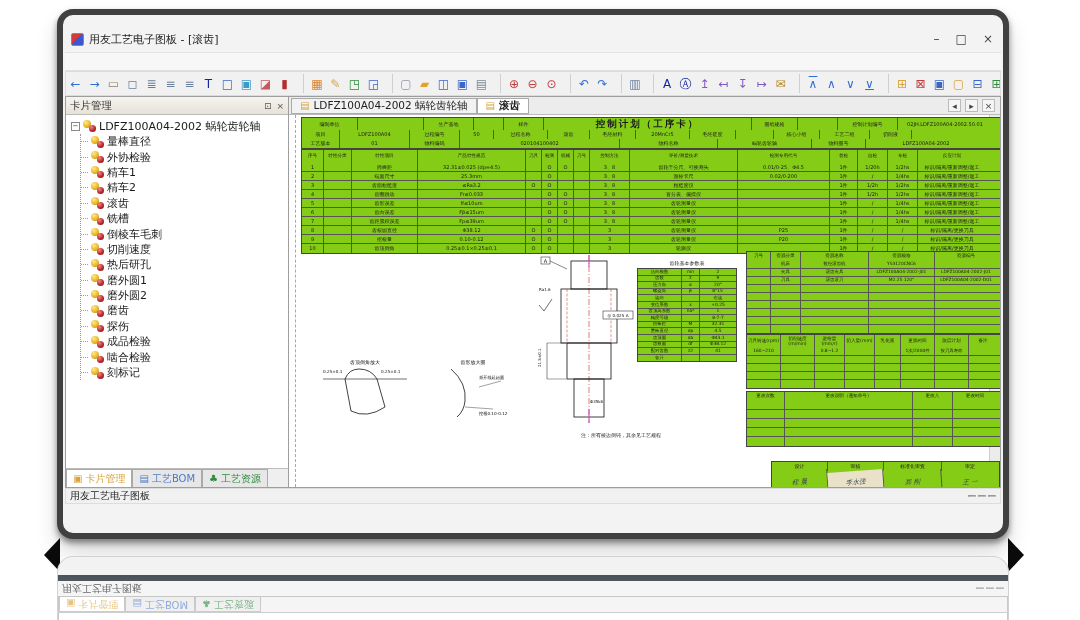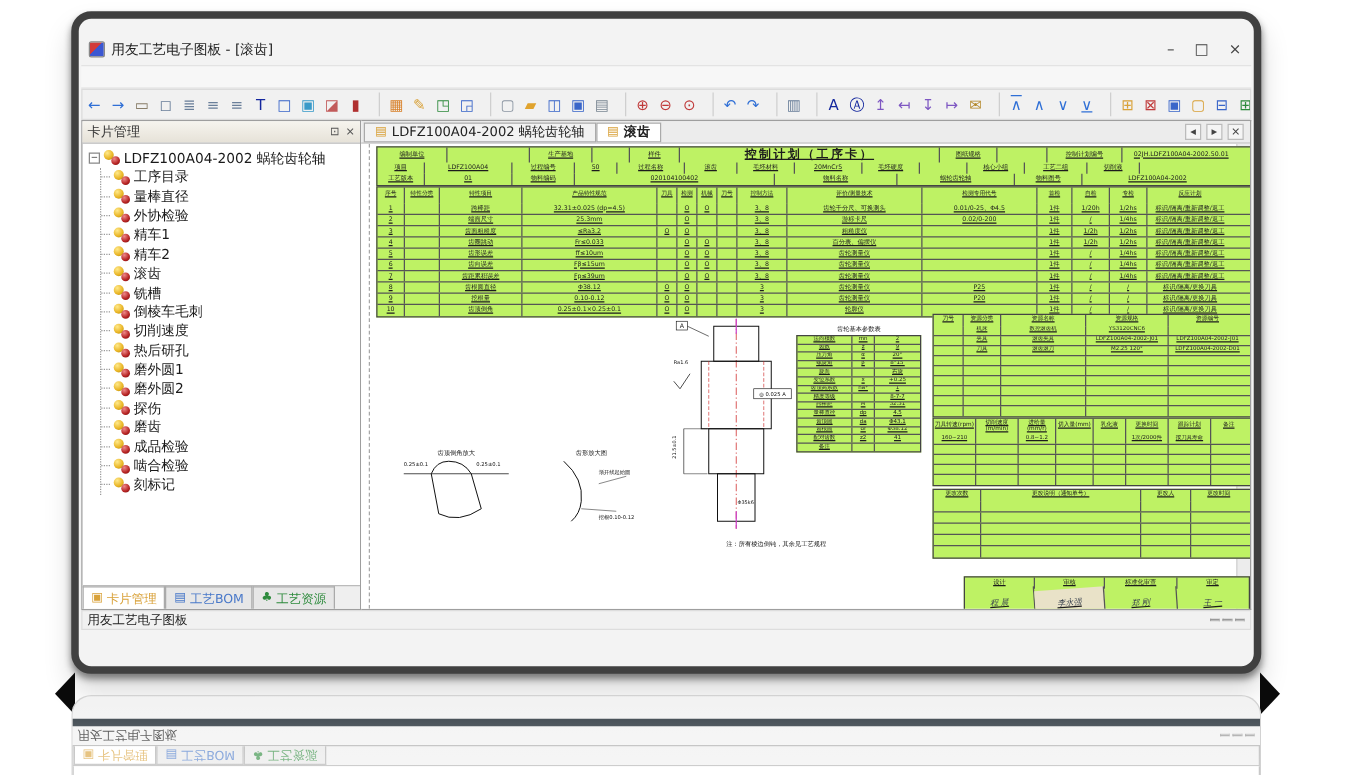--- a/index.html
+++ b/index.html
@@ -77,21 +77,21 @@
   .docnav span { border:1px solid #bbb; background:#f5f5f5; width:13px; height:13px;
     display:flex; align-items:center; justify-content:center; }
 
   .canvas { flex:1; position:relative; background:#fff; overflow:hidden; }
   .mline { position:absolute; top:0; bottom:0; border-left:1px dashed #a8a8a8; }
   .vscroll { position:absolute; right:0; top:0; bottom:0; width:11px; background:#ececec; border-left:1px solid #cfcfcf; }
   .vthumb { margin:2px 1px; height:120px; background:#d6d6d6; border:1px solid #b9b9b9; }
 
   
   .sheet { position:absolute; left:12px; top:2px; width:702px; height:378px; font-size:5px; color:#1c1c1c; }
-  .grid { position:absolute; border:1px solid #444; background:#bef264;text-decoration:underline; }
+  .grid { position:absolute; border:1px solid #444; background:#84cc16; }
   .gr { display:flex; border-bottom:1px solid #555; height:9px; }
   .gr:last-child { border-bottom:none; }
   .td { border-right:1px solid #555; display:flex; align-items:center; justify-content:center;
     overflow:hidden; white-space:nowrap; line-height:1; height:100%; flex:0 0 auto; }
   .td:last-child { border-right:none; }
   .td.big { font-size:9.5px; font-weight:600; letter-spacing:2px; }
   .gr.tall { height:12px; }
   .gr.head .td { white-space:normal; text-align:center; font-size:4.6px; }
   .gr.h2 { height:13px; }
   .sig { font-style:italic; color:#39424f; font-size:6.5px; transform:rotate(-4deg); }
@@ -303,27 +303,20 @@
         <div class="tree-root">
           <span class="expander">−</span>
           <span class="node-icon">
               <i class="by"></i>
               <i class="br"></i>
             </span>
           <span>LDFZ100A04-2002 蜗轮齿轮轴</span>
         </div>
         <div class="tree-children">
 
-        <div class="tree-item">
-              <span class="node-icon">
-                <i class="by"></i>
-                <i class="br"></i>
-              </span>
-              <span>工序目录</span>
-            </div>
             <div class="tree-item">
               <span class="node-icon">
                 <i class="by"></i>
                 <i class="br"></i>
               </span>
               <span>量棒直径</span>
             </div>
             <div class="tree-item">
               <span class="node-icon">
                 <i class="by"></i>
@@ -392,28 +385,28 @@
                 <i class="by"></i>
                 <i class="br"></i>
               </span>
               <span>磨外圆2</span>
             </div>
             <div class="tree-item">
               <span class="node-icon">
                 <i class="by"></i>
                 <i class="br"></i>
               </span>
+              <span>磨齿</span>
+            </div>
+            <div class="tree-item">
+              <span class="node-icon">
+                <i class="by"></i>
+                <i class="br"></i>
+              </span>
               <span>探伤</span>
-            </div>
-            <div class="tree-item">
-              <span class="node-icon">
-                <i class="by"></i>
-                <i class="br"></i>
-              </span>
-              <span>磨齿</span>
             </div>
             <div class="tree-item">
               <span class="node-icon">
                 <i class="by"></i>
                 <i class="br"></i>
               </span>
               <span>成品检验</span>
             </div>
             <div class="tree-item">
               <span class="node-icon">

